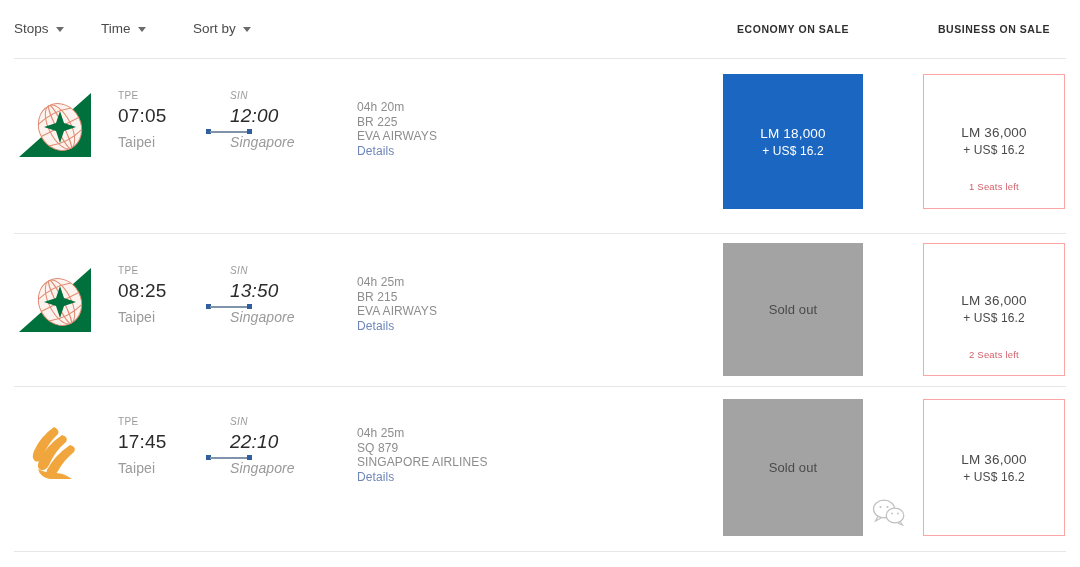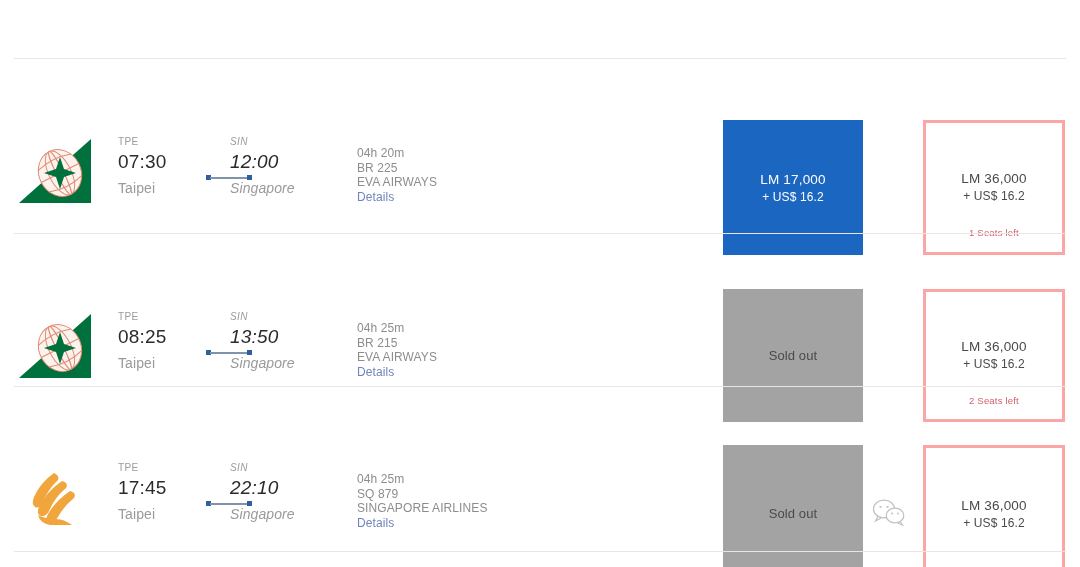--- a/index.html
+++ b/index.html
@@ -47,21 +47,21 @@
   .divider {
     position: absolute; left: 14px; width: 1052px;
     height: 1px; background: #e6e6e6;
   }
   .divider-top { top: 58px; }
   .divider-r1  { top: 233px; }
   .divider-r2  { top: 386px; }
   .divider-r3  { top: 551px; }
 
   
-  .row { position: absolute; left: 0; width: 1080px; margin-top: 46px; }
+  .row { position: absolute; left: 0; width: 1080px; }
   .row-1 { top: 58px;  height: 175px; }
   .row-2 { top: 233px; height: 153px; }
   .row-3 { top: 386px; height: 165px; }
 
   
   .logo-wrap {
     position: absolute; left: 12px;
     width: 88px; height: 80px;
     display: flex; align-items: center; justify-content: center;
   }
@@ -120,21 +120,21 @@
     text-align: center; cursor: pointer;
   }
   .fare-eco { left: 723px; width: 140px; }
   .fare-bus { left: 923px; width: 142px; }
 
   .row-1 .fare { top: 16px; height: 135px; }
   .row-2 .fare { top: 10px; height: 133px; }
   .row-3 .fare { top: 13px; height: 137px; }
 
   .fare-selected { background: #1b66c0; color: #ffffff; }
-  .fare-outline  { background: #ffffff; border: 3px solid #fca5a5; color: #4a4a4a; text-align: right; }
+  .fare-outline  { background: #ffffff; border: 1px solid #fca5a5; color: #4a4a4a; text-align: right; }
   .fare-soldout  { background: #a3a3a3; color: #4a4a4a; cursor: default; }
 
   .fare-price { font-size: 13.5px; line-height: 19px; letter-spacing: 0.2px; }
   .fare-tax   { font-size: 12px; line-height: 17px; letter-spacing: 0.1px; }
   .fare-sold  { font-size: 13px; letter-spacing: 0.1px; }
   .fare-seats {
     font-size: 9.5px; color: #d2616a; margin-top: 22px;
     letter-spacing: 0.2px;
   }
   .fare-spacer { height: 31px; }
@@ -149,20 +149,37 @@
     font-size: 21px; color: #6a6a6a;
     letter-spacing: 1.5px;
     font-family: "DejaVu Sans", sans-serif;
   }
 </style>
 </head>
 <body>
 
 <div class="page">
 
+  <div class="filterbar">
+    <div class="filter filter-stops">
+      <span>Stops</span>
+      <span class="caret"></span>
+    </div>
+    <div class="filter filter-time">
+      <span>Time</span>
+      <span class="caret"></span>
+    </div>
+    <div class="filter filter-sort">
+      <span>Sort by</span>
+      <span class="caret"></span>
+    </div>
+
+    <div class="col-head col-head-economy">ECONOMY ON SALE</div>
+    <div class="col-head col-head-business">BUSINESS ON SALE</div>
+  </div>
 
   <div class="divider divider-top"></div>
 
   <div class="row row-1">
     <div class="logo-wrap">
       <svg width="86" height="78" viewBox="0 0 86 78">
         <path d="M6 70 L78 6 L78 70 Z" fill="#00703c"></path>
         <ellipse cx="47" cy="40" rx="21" ry="24" fill="#fdf3ee" transform="rotate(-27 47 40)"></ellipse>
         <g stroke="#e08b72" stroke-width="1" fill="none" transform="rotate(-27 47 40)">
           <ellipse cx="47" cy="40" rx="21" ry="24"></ellipse>
@@ -172,21 +189,21 @@
           <path d="M28.5 28 Q47 22 65.5 28"></path>
           <path d="M28.5 52 Q47 58 65.5 52"></path>
         </g>
         <path d="M47 24 L51 36 L63 40 L51 44 L47 56 L43 44 L31 40 L43 36 Z" fill="#00703c"></path>
       </svg>
     </div>
 
     <div class="itin">
       <div class="seg seg-dep">
         <div class="airport">TPE</div>
-        <div class="time">07:30</div>
+        <div class="time">07:05</div>
         <div class="city">Taipei</div>
       </div>
       <div class="pathline">
         <div class="d d-l"></div>
         <div class="bar"></div>
         <div class="d d-r"></div>
       </div>
       <div class="seg seg-arr">
         <div class="airport">SIN</div>
         <div class="time">12:00</div>
@@ -195,21 +212,21 @@
     </div>
 
     <div class="meta">
       <div>04h 20m</div>
       <div>BR 225</div>
       <div>EVA AIRWAYS</div>
       <div class="lnk">Details</div>
     </div>
 
     <div class="fare fare-eco fare-selected">
-      <div class="fare-price">LM 17,000</div>
+      <div class="fare-price">LM 18,000</div>
       <div class="fare-tax">+ US$ 16.2</div>
     </div>
 
     <div class="fare fare-bus fare-outline">
       <div class="fare-spacer"></div>
       <div class="fare-price">LM 36,000</div>
       <div class="fare-tax">+ US$ 16.2</div>
       <div class="fare-seats">1 Seats left</div>
     </div>
   </div>

